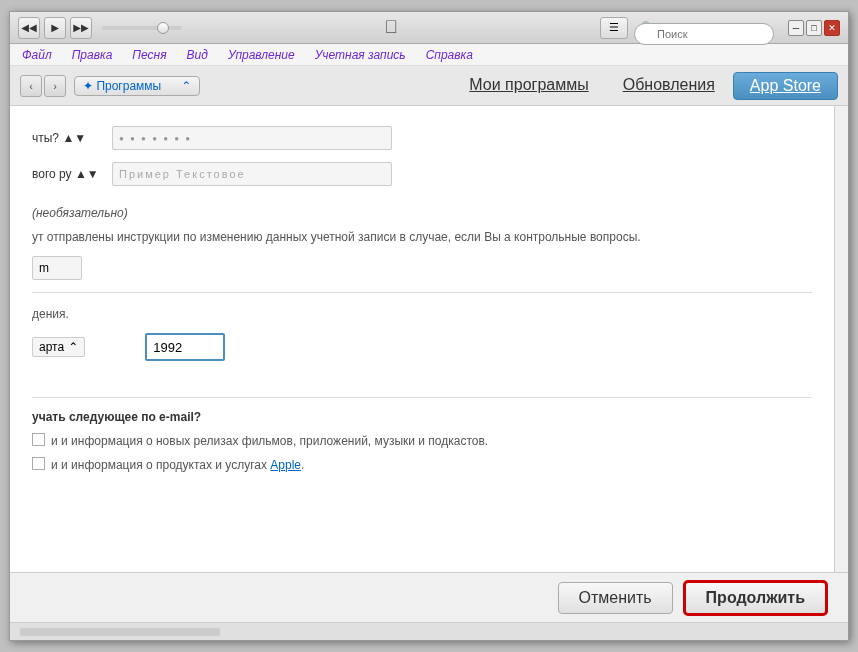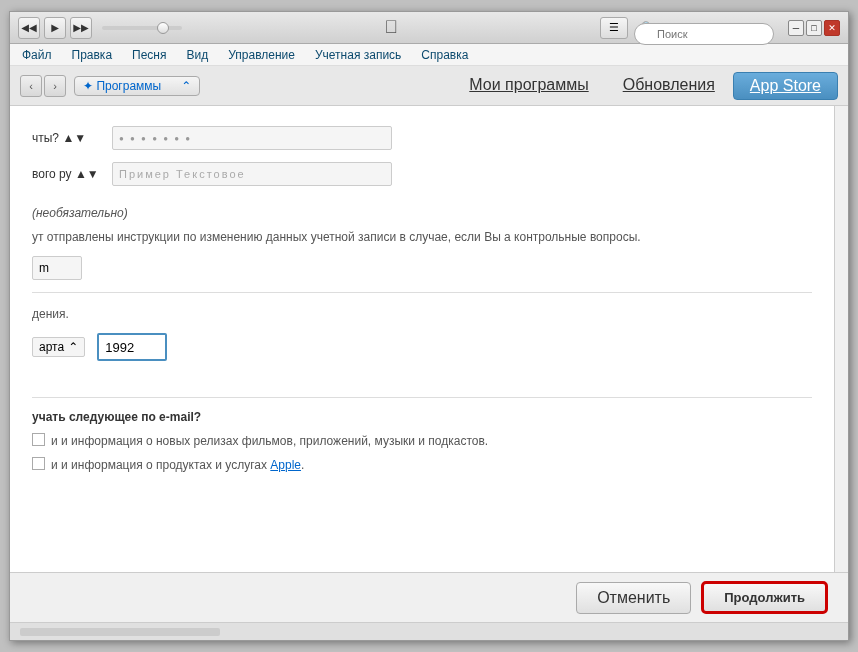--- a/index.html
+++ b/index.html
@@ -143,23 +143,24 @@
       height: 22px;
       background: #f5f5f5;
       border-bottom: 1px solid #ddd;
       display: flex;
       align-items: center;
       padding: 0 8px;
       gap: 12px;
     }
     .menu-item {
       font-size: 12px;
-      color: #0c4a6e;
+      color: #6d28d9;
       cursor: pointer;
       padding: 2px 4px;
+      font-style: italic;
     }
 
     
     .nav-bar {
       height: 40px;
       background: #e8e8e8;
       border-bottom: 1px solid #ccc;
       display: flex;
       align-items: center;
       padding: 0 10px;
@@ -285,27 +286,28 @@
       text-decoration: underline;
     }
 
     .section-divider {
       border: none;
       border-top: 1px solid #ddd;
       margin: 12px 0;
     }
 
     .year-input {
-      width: 70px;
+      width: 80px;
       height: 28px;
       border: 2px solid #4a8fc0;
       border-radius: 2px;
       padding: 0 6px;
       font-size: 13px;
       outline: none;
+      margin-left: 48px;
     }
     .month-dropdown {
       display: flex;
       align-items: center;
       gap: 4px;
       border: 1px solid #ccc;
       border-radius: 2px;
       padding: 2px 6px;
       background: #f5f5f5;
       margin-right: 6px;
@@ -353,21 +355,21 @@
       border-radius: 4px;
       font-size: 16px;
       cursor: pointer;
       color: #333;
     }
     .btn-continue {
       padding: 6px 20px;
       background: linear-gradient(to bottom, #f8f8f8, #e0e0e0);
       border: 3px solid #cc0000;
       border-radius: 5px;
-      font-size: 13px;
+      font-size: 16px;
       cursor: pointer;
       color: #333;
       font-weight: bold;
     }
 
     
     .status-bar {
       height: 18px;
       background: #e0e0e0;
       border-top: 1px solid #ccc;

